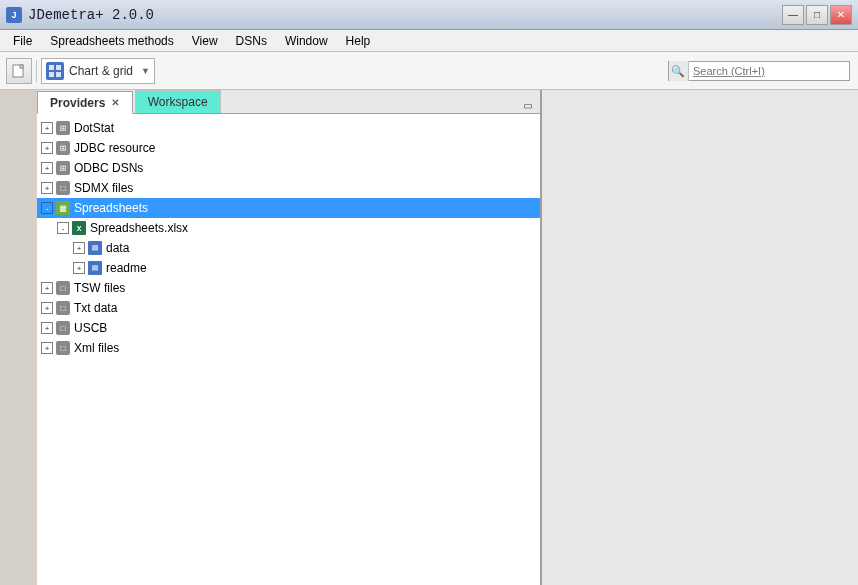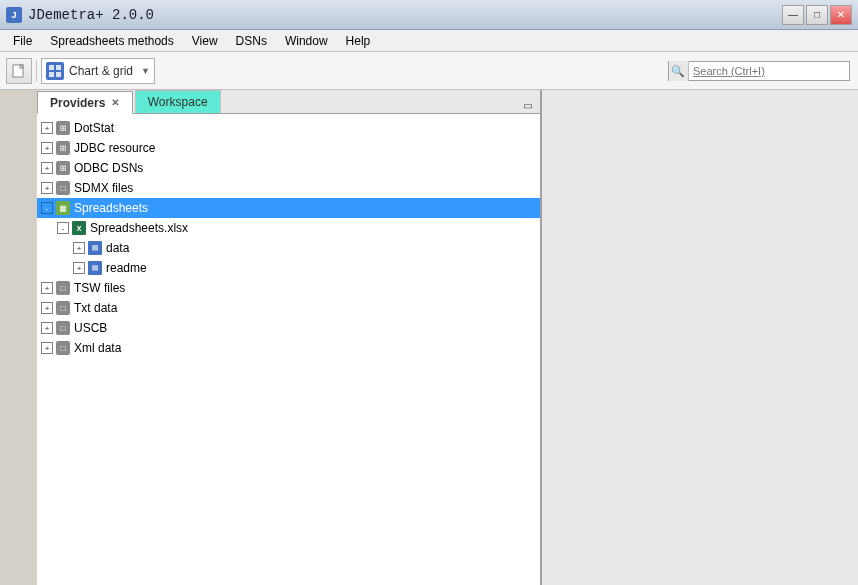--- a/index.html
+++ b/index.html
@@ -459,20 +459,20 @@
           <div style="background:#888; font-size:8px; color:white; width:14px; height:14px; display:flex; align-items:center; justify-content:center; border-radius:2px;">□</div>
         </div>
         <span class="node-label">USCB</span>
       </div>
 
       <div class="tree-item">
         <div class="expand-btn">+</div>
         <div class="node-icon">
           <div style="background:#888; font-size:8px; color:white; width:14px; height:14px; display:flex; align-items:center; justify-content:center; border-radius:2px;">□</div>
         </div>
-        <span class="node-label">Xml data</span>
+        <span class="node-label">Xml files</span>
       </div>
 
     </div>
   </div>
 
   <div class="right-panel"></div>
 </div>
 
 </body></html>

